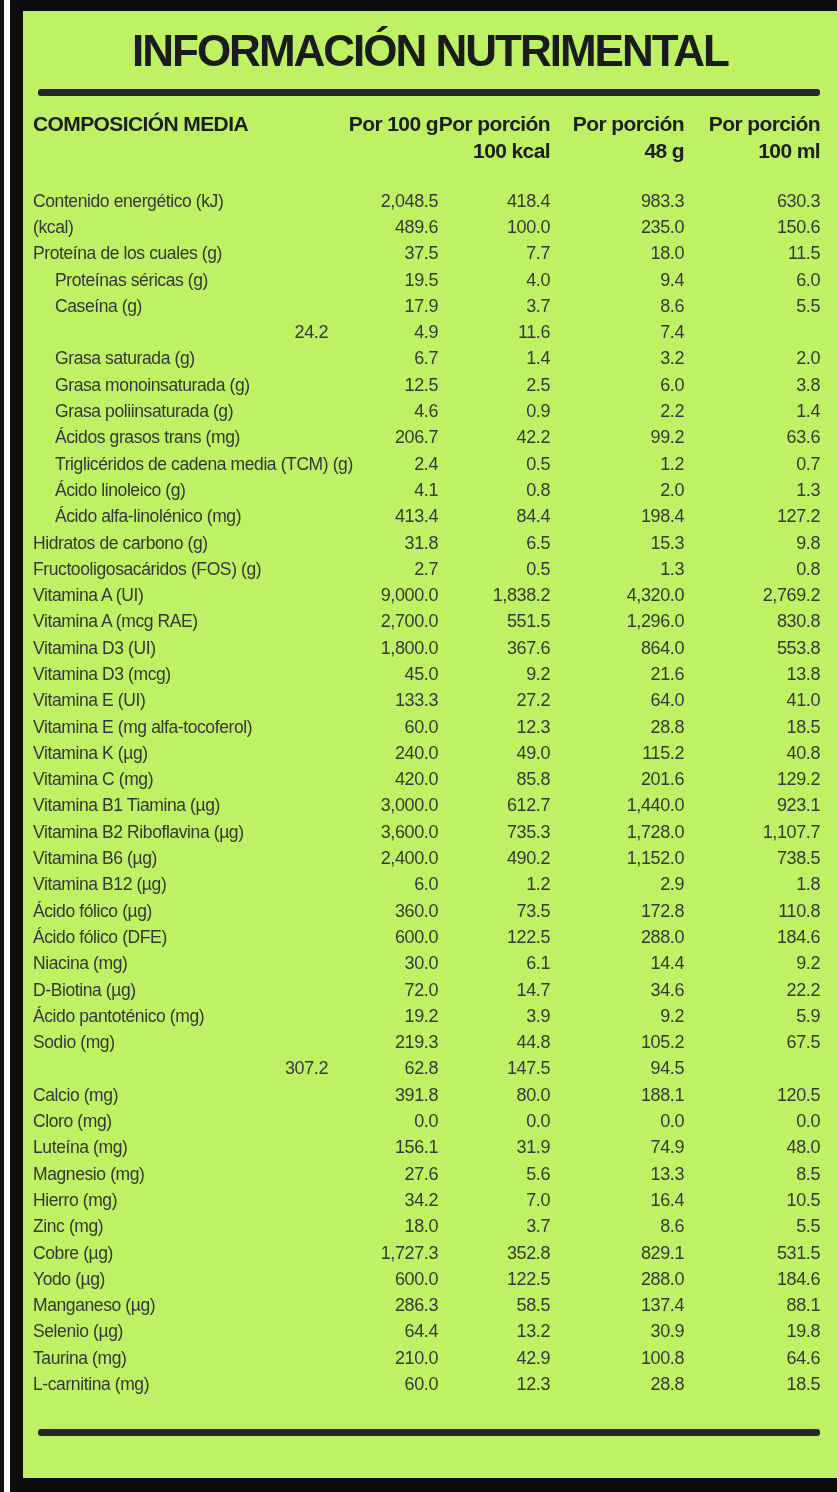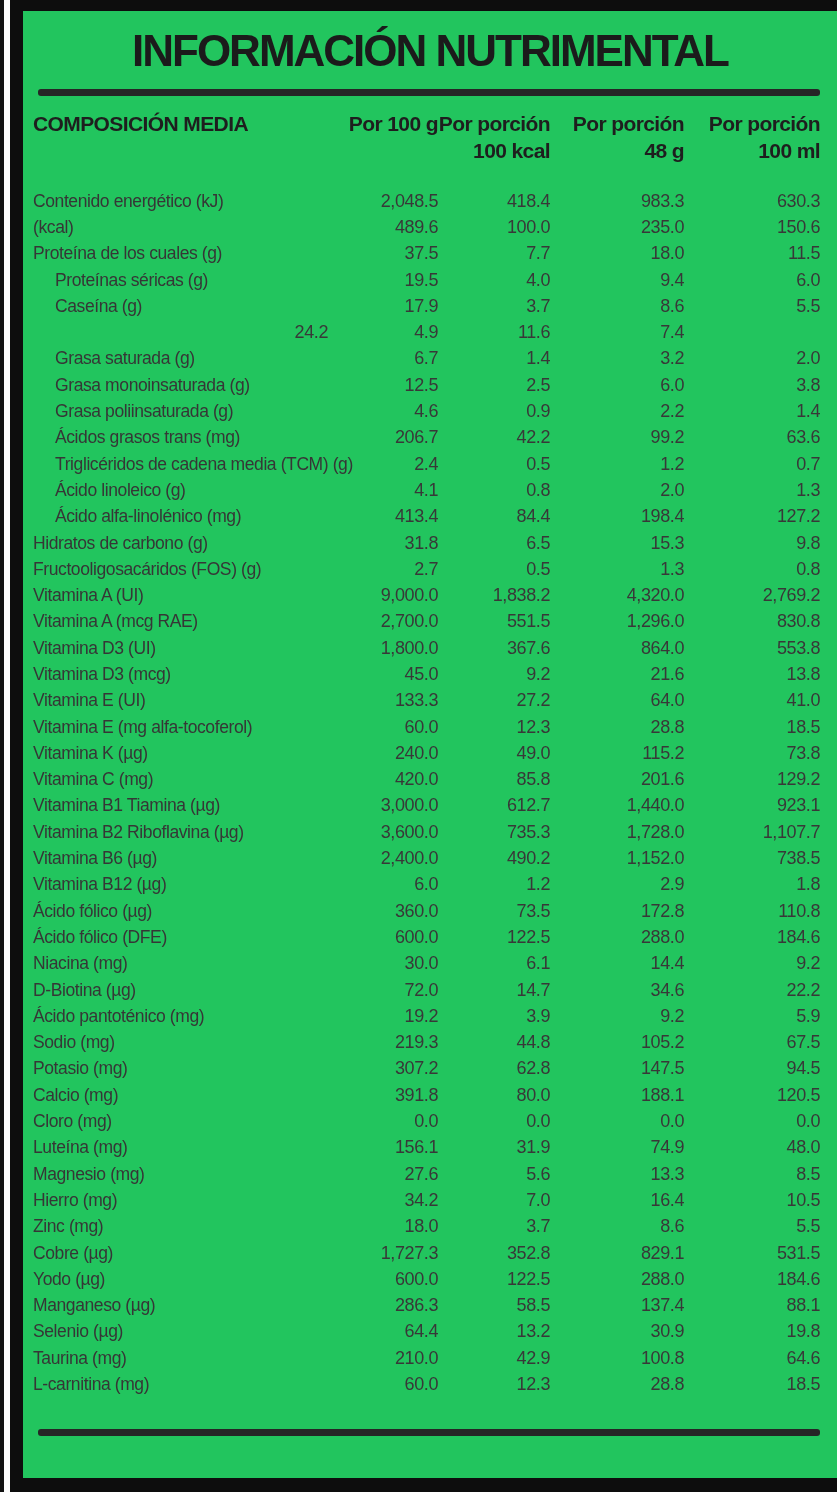--- a/index.html
+++ b/index.html
@@ -24,21 +24,21 @@
   }
   
   .frame {
     position: absolute;
     left: 10px; top: 0;
     width: 827px; height: 1492px;
     box-sizing: border-box;
     border-left: 13px solid #0d0d0d;
     border-top: 11px solid #0d0d0d;
     border-bottom: 14px solid #0d0d0d;
-    background: #22c55e;
+    background: #bef264;
   }
   .content {
     position: relative;
     width: 100%; height: 100%;
     box-sizing: border-box;
   }
   .title {
     margin-top: 15px;
     text-align: center;
     font-size: 44px;
@@ -285,21 +285,21 @@
             <div class="cell num">60.0</div>
             <div class="cell num">12.3</div>
             <div class="cell num">28.8</div>
             <div class="cell num">18.5</div>
           </div>
           <div class="grid row">
             <div class="cell label">Vitamina K (µg)</div>
             <div class="cell num">240.0</div>
             <div class="cell num">49.0</div>
             <div class="cell num">115.2</div>
-            <div class="cell num">73.8</div>
+            <div class="cell num">40.8</div>
           </div>
           <div class="grid row">
             <div class="cell label">Vitamina C (mg)</div>
             <div class="cell num">420.0</div>
             <div class="cell num">85.8</div>
             <div class="cell num">201.6</div>
             <div class="cell num">129.2</div>
           </div>
           <div class="grid row">
             <div class="cell label">Vitamina B1  Tiamina (µg)</div>
@@ -365,21 +365,20 @@
             <div class="cell num">5.9</div>
           </div>
           <div class="grid row">
             <div class="cell label">Sodio (mg)</div>
             <div class="cell num">219.3</div>
             <div class="cell num">44.8</div>
             <div class="cell num">105.2</div>
             <div class="cell num">67.5</div>
           </div>
           <div class="grid row">
-            <div class="cell label">Potasio (mg)</div>
             <div class="cell num">307.2</div>
             <div class="cell num">62.8</div>
             <div class="cell num">147.5</div>
             <div class="cell num">94.5</div>
           </div>
           <div class="grid row">
             <div class="cell label">Calcio (mg)</div>
             <div class="cell num">391.8</div>
             <div class="cell num">80.0</div>
             <div class="cell num">188.1</div>

